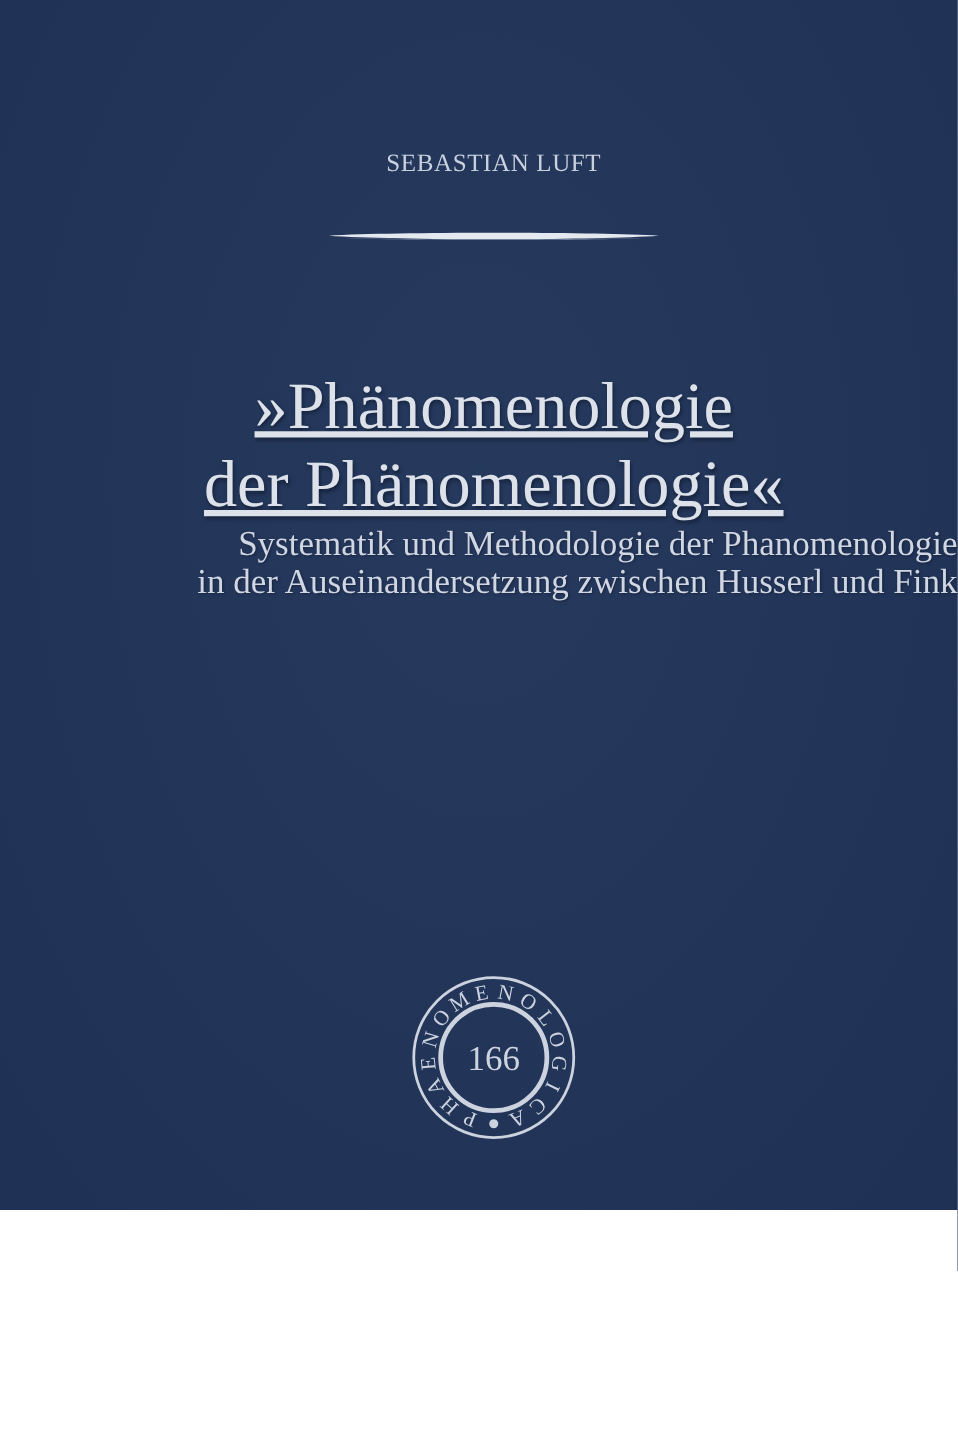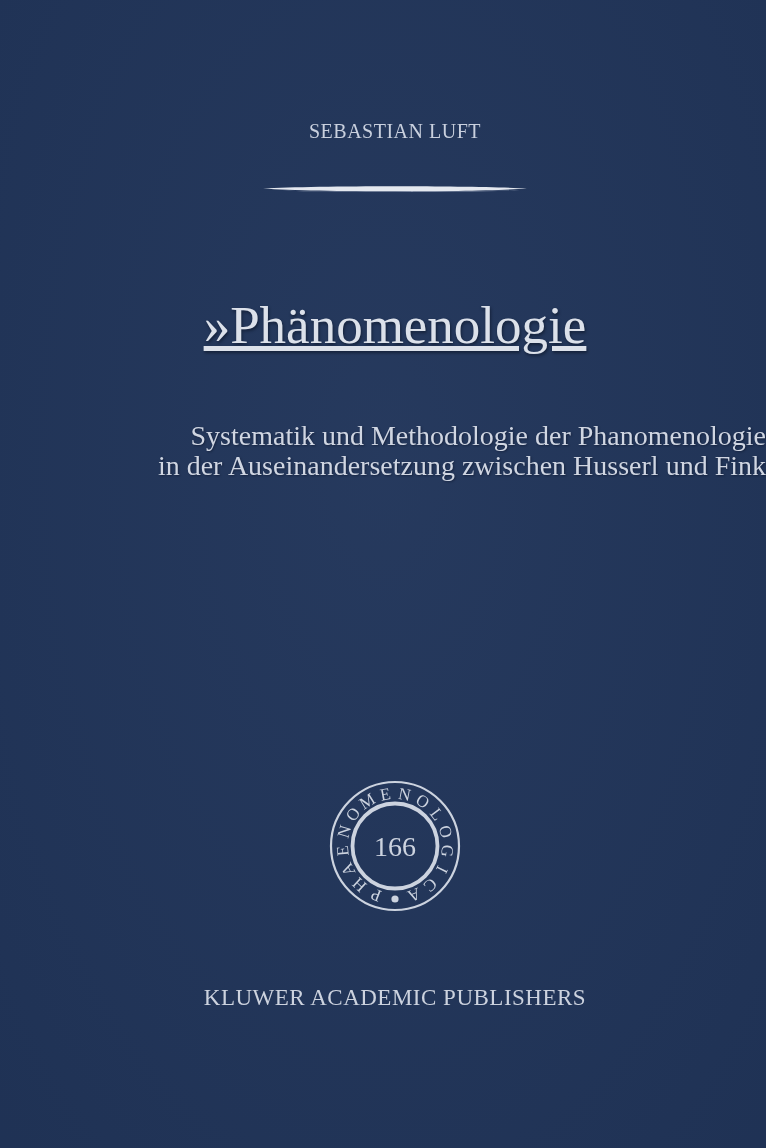--- a/index.html
+++ b/index.html
@@ -4,21 +4,21 @@
 <style>
   * { margin: 0; padding: 0; box-sizing: border-box; }
   html, body { width: 766px; height: 1148px; }
   body {
     font-family: "Liberation Serif", "DejaVu Serif", serif;
     overflow: hidden;
   }
   .cover {
     position: relative;
     width: 766px;
-    height: 1148px;
+    height: 968px;
     background: #21355a;
     
     background-image: radial-gradient(ellipse at 50% 40%, rgba(255,255,255,0.025), rgba(0,0,0,0.06));
   }
   
   .content {
     position: absolute;
     left: 24px;
     top: 0;
     width: 742px;
@@ -89,20 +89,21 @@
 
     <div class="block divider-wrap">
       <svg width="266" height="10" viewBox="0 0 266 10">
         <path d="M1 4.5 C 55 1.5, 211 1.5, 265 4.5 C 211 8.2, 55 8.2, 1 4.5 Z" fill="#e4e8ef"></path>
         <path d="M8 6.4 C 70 8.6, 196 8.6, 258 6.4 C 196 7.8, 70 7.8, 8 6.4 Z" fill="#8d99b0"></path>
       </svg>
     </div>
 
     <div class="block title">
       <div>»Phänomenologie</div>
+      <div>der Phänomenologie«</div>
     </div>
 
     <div class="block subtitle">
       <div>Systematik und Methodologie der Phanomenologie</div>
       <div>in der Auseinandersetzung zwischen Husserl und Fink</div>
     </div>
 
     <div class="block emblem-wrap">
       <svg id="emblem-svg" width="132" height="132" viewBox="0 0 132 132">
         <circle class="emblem-circle" cx="66" cy="66" r="64" stroke-width="2.2"></circle>
@@ -121,16 +122,15 @@
           <text x="66" y="19" text-anchor="middle" transform="rotate(31.764705882352928 66 66)" class="ring-letter">O</text>
           <text x="66" y="19" text-anchor="middle" transform="rotate(52.94117647058823 66 66)" class="ring-letter">L</text>
           <text x="66" y="19" text-anchor="middle" transform="rotate(74.11764705882354 66 66)" class="ring-letter">O</text>
           <text x="66" y="19" text-anchor="middle" transform="rotate(95.29411764705884 66 66)" class="ring-letter">G</text>
           <text x="66" y="19" text-anchor="middle" transform="rotate(116.47058823529409 66 66)" class="ring-letter">I</text>
           <text x="66" y="19" text-anchor="middle" transform="rotate(137.6470588235294 66 66)" class="ring-letter">C</text>
           <text x="66" y="19" text-anchor="middle" transform="rotate(158.82352941176464 66 66)" class="ring-letter">A</text>
         </svg>
     </div>
 
-    <div class="block publisher">KLUWER ACADEMIC PUBLISHERS</div>
 
   </div>
 </div>
 
 </body></html>

